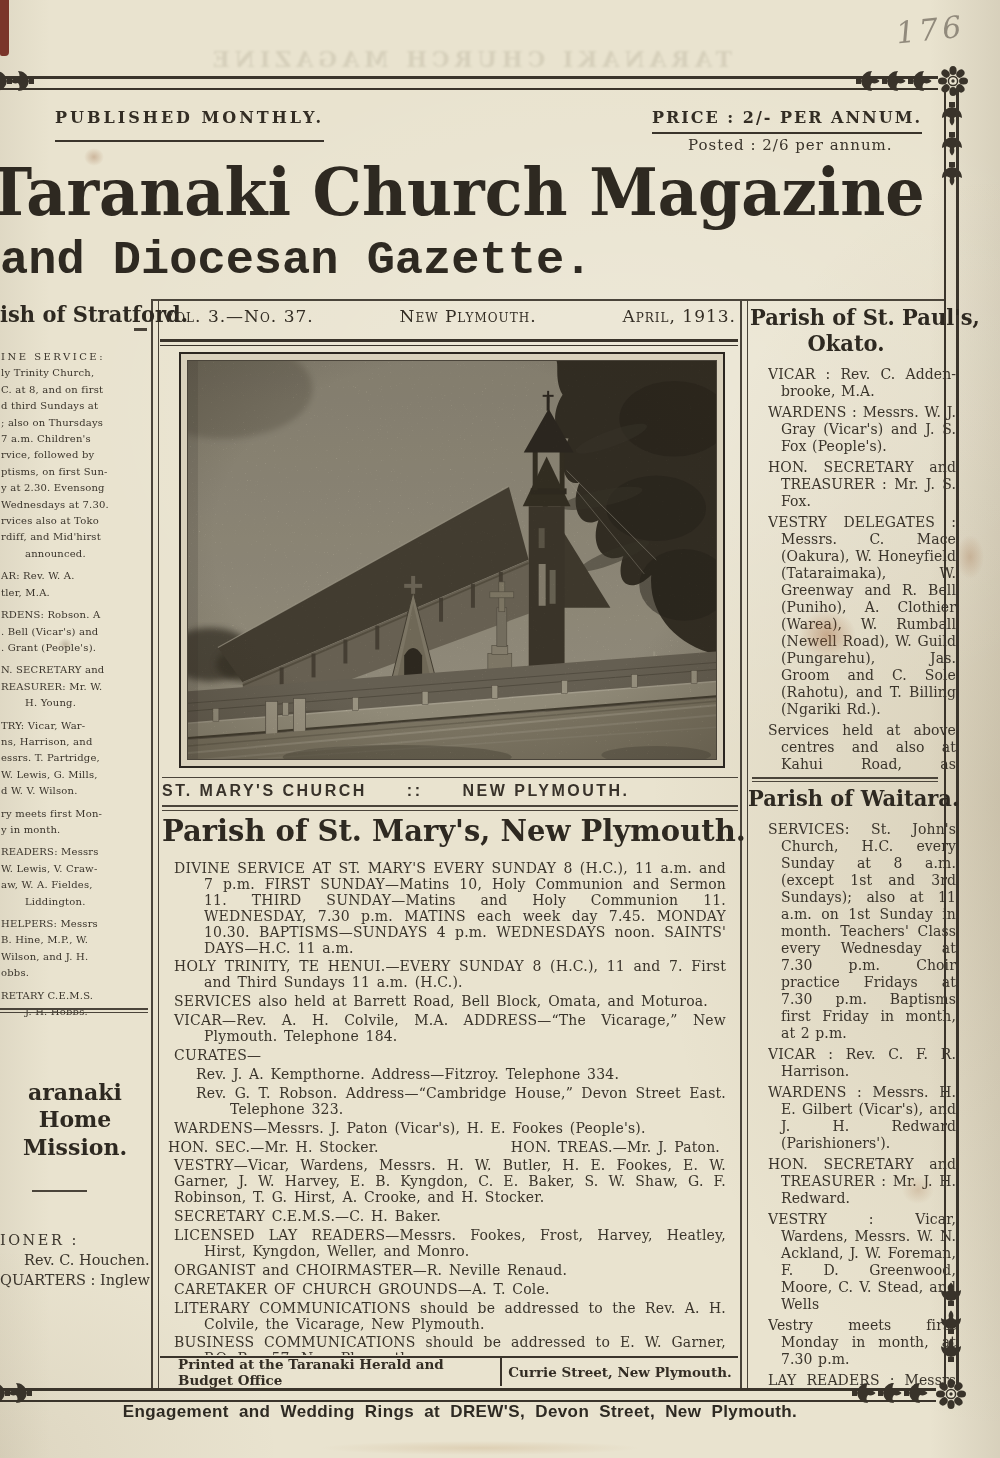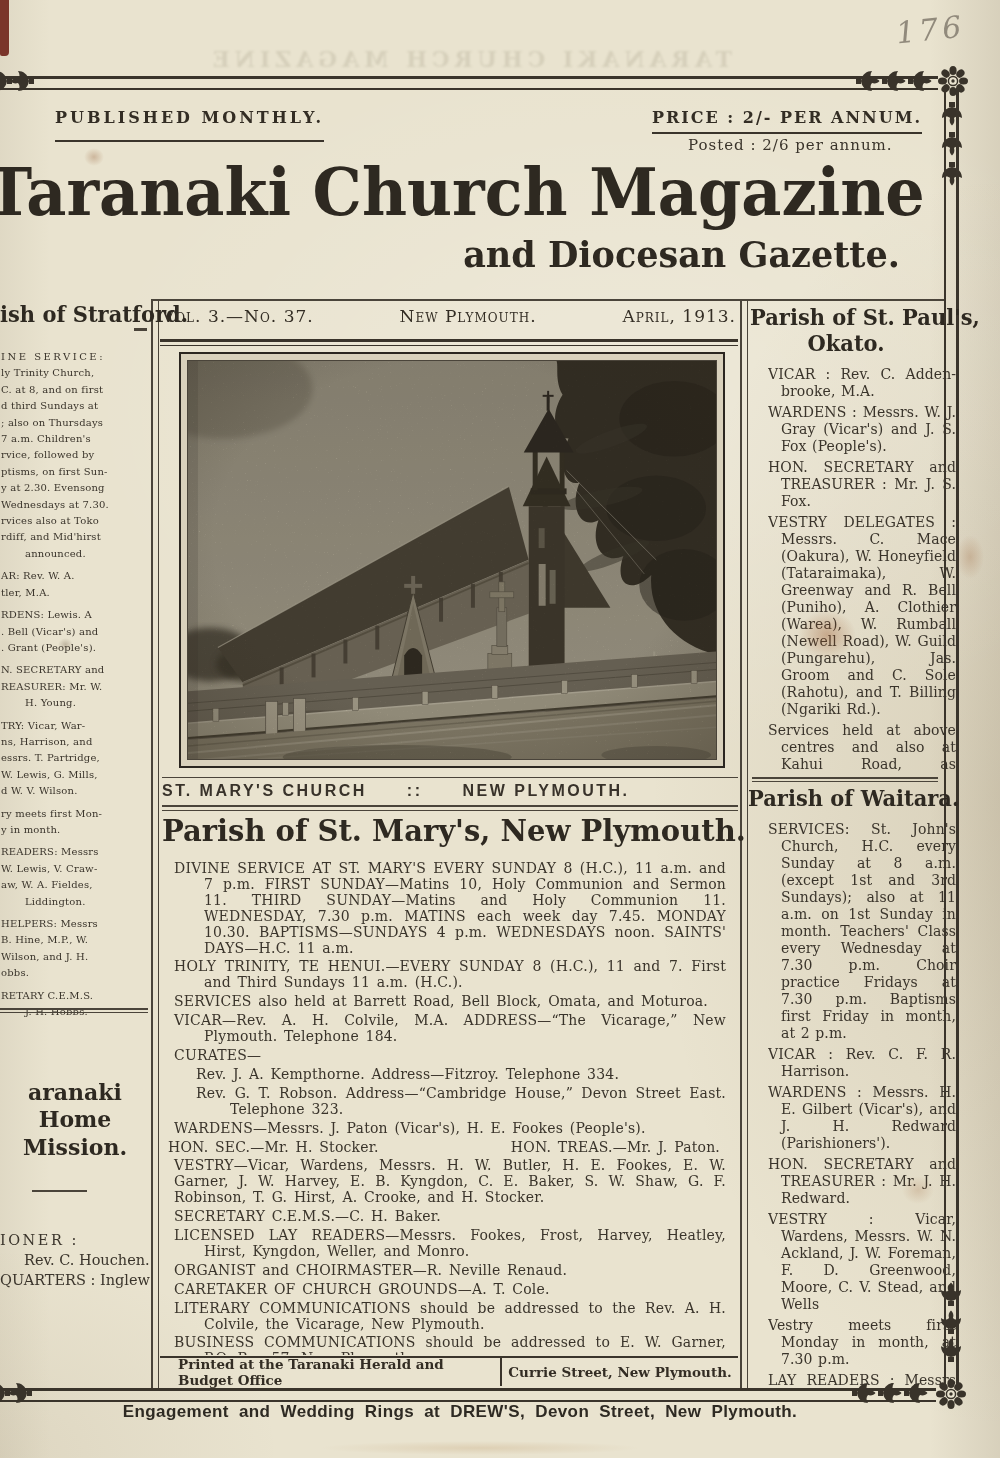--- a/index.html
+++ b/index.html
@@ -25,21 +25,21 @@
     border-bottom:2px solid #3a342b;padding-bottom:13px;}
   .price{left:652px;top:108px;font-size:16px;letter-spacing:2px;font-weight:bold;color:#332d24;
     border-bottom:2px solid #3a342b;padding-bottom:5px;}
   .posted{left:688px;top:136px;font-size:15px;letter-spacing:1px;color:#3a342b;}
   .pencil{left:896px;top:12px;font-size:30px;font-style:italic;color:#918a7c;transform:rotate(-6deg);letter-spacing:4px;}
   .redsliver{left:0;top:0;width:9px;height:56px;background:#7a352a;border-radius:0 0 4px 2px;}
   .ghost{left:150px;top:46px;width:640px;text-align:center;font-weight:bold;font-size:22px;letter-spacing:5px;
     color:rgba(110,100,72,.15);transform:scaleX(-1);filter:blur(1px);}
   .title{left:-14px;top:156px;width:930px;text-align:center;font-size:62px;font-weight:bold;color:#2e2921;
     transform:scaleY(1.06);letter-spacing:0px;white-space:nowrap;}
-  .subtitle{left:0px;top:234px;width:900px;text-align:right;font-size:35px;font-weight:bold;color:#2e2921;}
+  .subtitle{left:0px;top:234px;width:900px;text-align:left;font-size:47px;font-weight:bold;color:#2e2921;font-family:Liberation Mono, monospace;}
   
   .masthead{left:162px;top:306px;width:574px;display:flex;justify-content:space-between;
     font-variant:small-caps;font-size:17px;letter-spacing:1px;color:#332d24;align-items:flex-end;}
   .masthead-rule{left:160px;top:339px;width:578px;height:3px;border-top:3px solid #3a342b;border-bottom:1px solid #3a342b;}
   
   .photo-frame{left:179px;top:352px;width:546px;height:416px;border:2px solid #2b2620;background:#d9d1bc;
     padding:6px;box-sizing:border-box;}
   .photo-inner{width:100%;height:100%;border:1px solid #4a443a;box-sizing:border-box;overflow:hidden;}
   .photo-inner svg{display:block;width:100%;height:100%;}
   .caption-rule-a{left:162px;top:777px;width:576px;height:0;border-top:1.5px solid #4a443a;}
@@ -182,21 +182,21 @@
       <div class="lline">7 a.m.  Children's</div>
       <div class="lline">rvice,  followed  by</div>
       <div class="lline">ptisms, on first Sun-</div>
       <div class="lline">y at 2.30.  Evensong</div>
       <div class="lline">Wednesdays at 7.30.</div>
       <div class="lline">rvices also at Toko</div>
       <div class="lline">rdiff, and Mid'hirst</div>
       <div class="lline ind">announced.</div>
       <div class="lline gap">AR:  Rev.  W.  A.</div>
       <div class="lline">tler, M.A.</div>
-      <div class="lline gap">RDENS:  Lewis.  A</div>
+      <div class="lline gap">RDENS:  Robson.  A</div>
       <div class="lline">.  Bell (Vicar's) and</div>
       <div class="lline">.  Grant (People's).</div>
       <div class="lline gap">N. SECRETARY and</div>
       <div class="lline">REASURER: Mr. W.</div>
       <div class="lline ind">H.  Young.</div>
       <div class="lline gap">TRY:  Vicar,  War-</div>
       <div class="lline">ns,  Harrison,  and</div>
       <div class="lline">essrs.  T.  Partridge,</div>
       <div class="lline">W. Lewis, G. Mills,</div>
       <div class="lline">d W. V. Wilson.</div>

